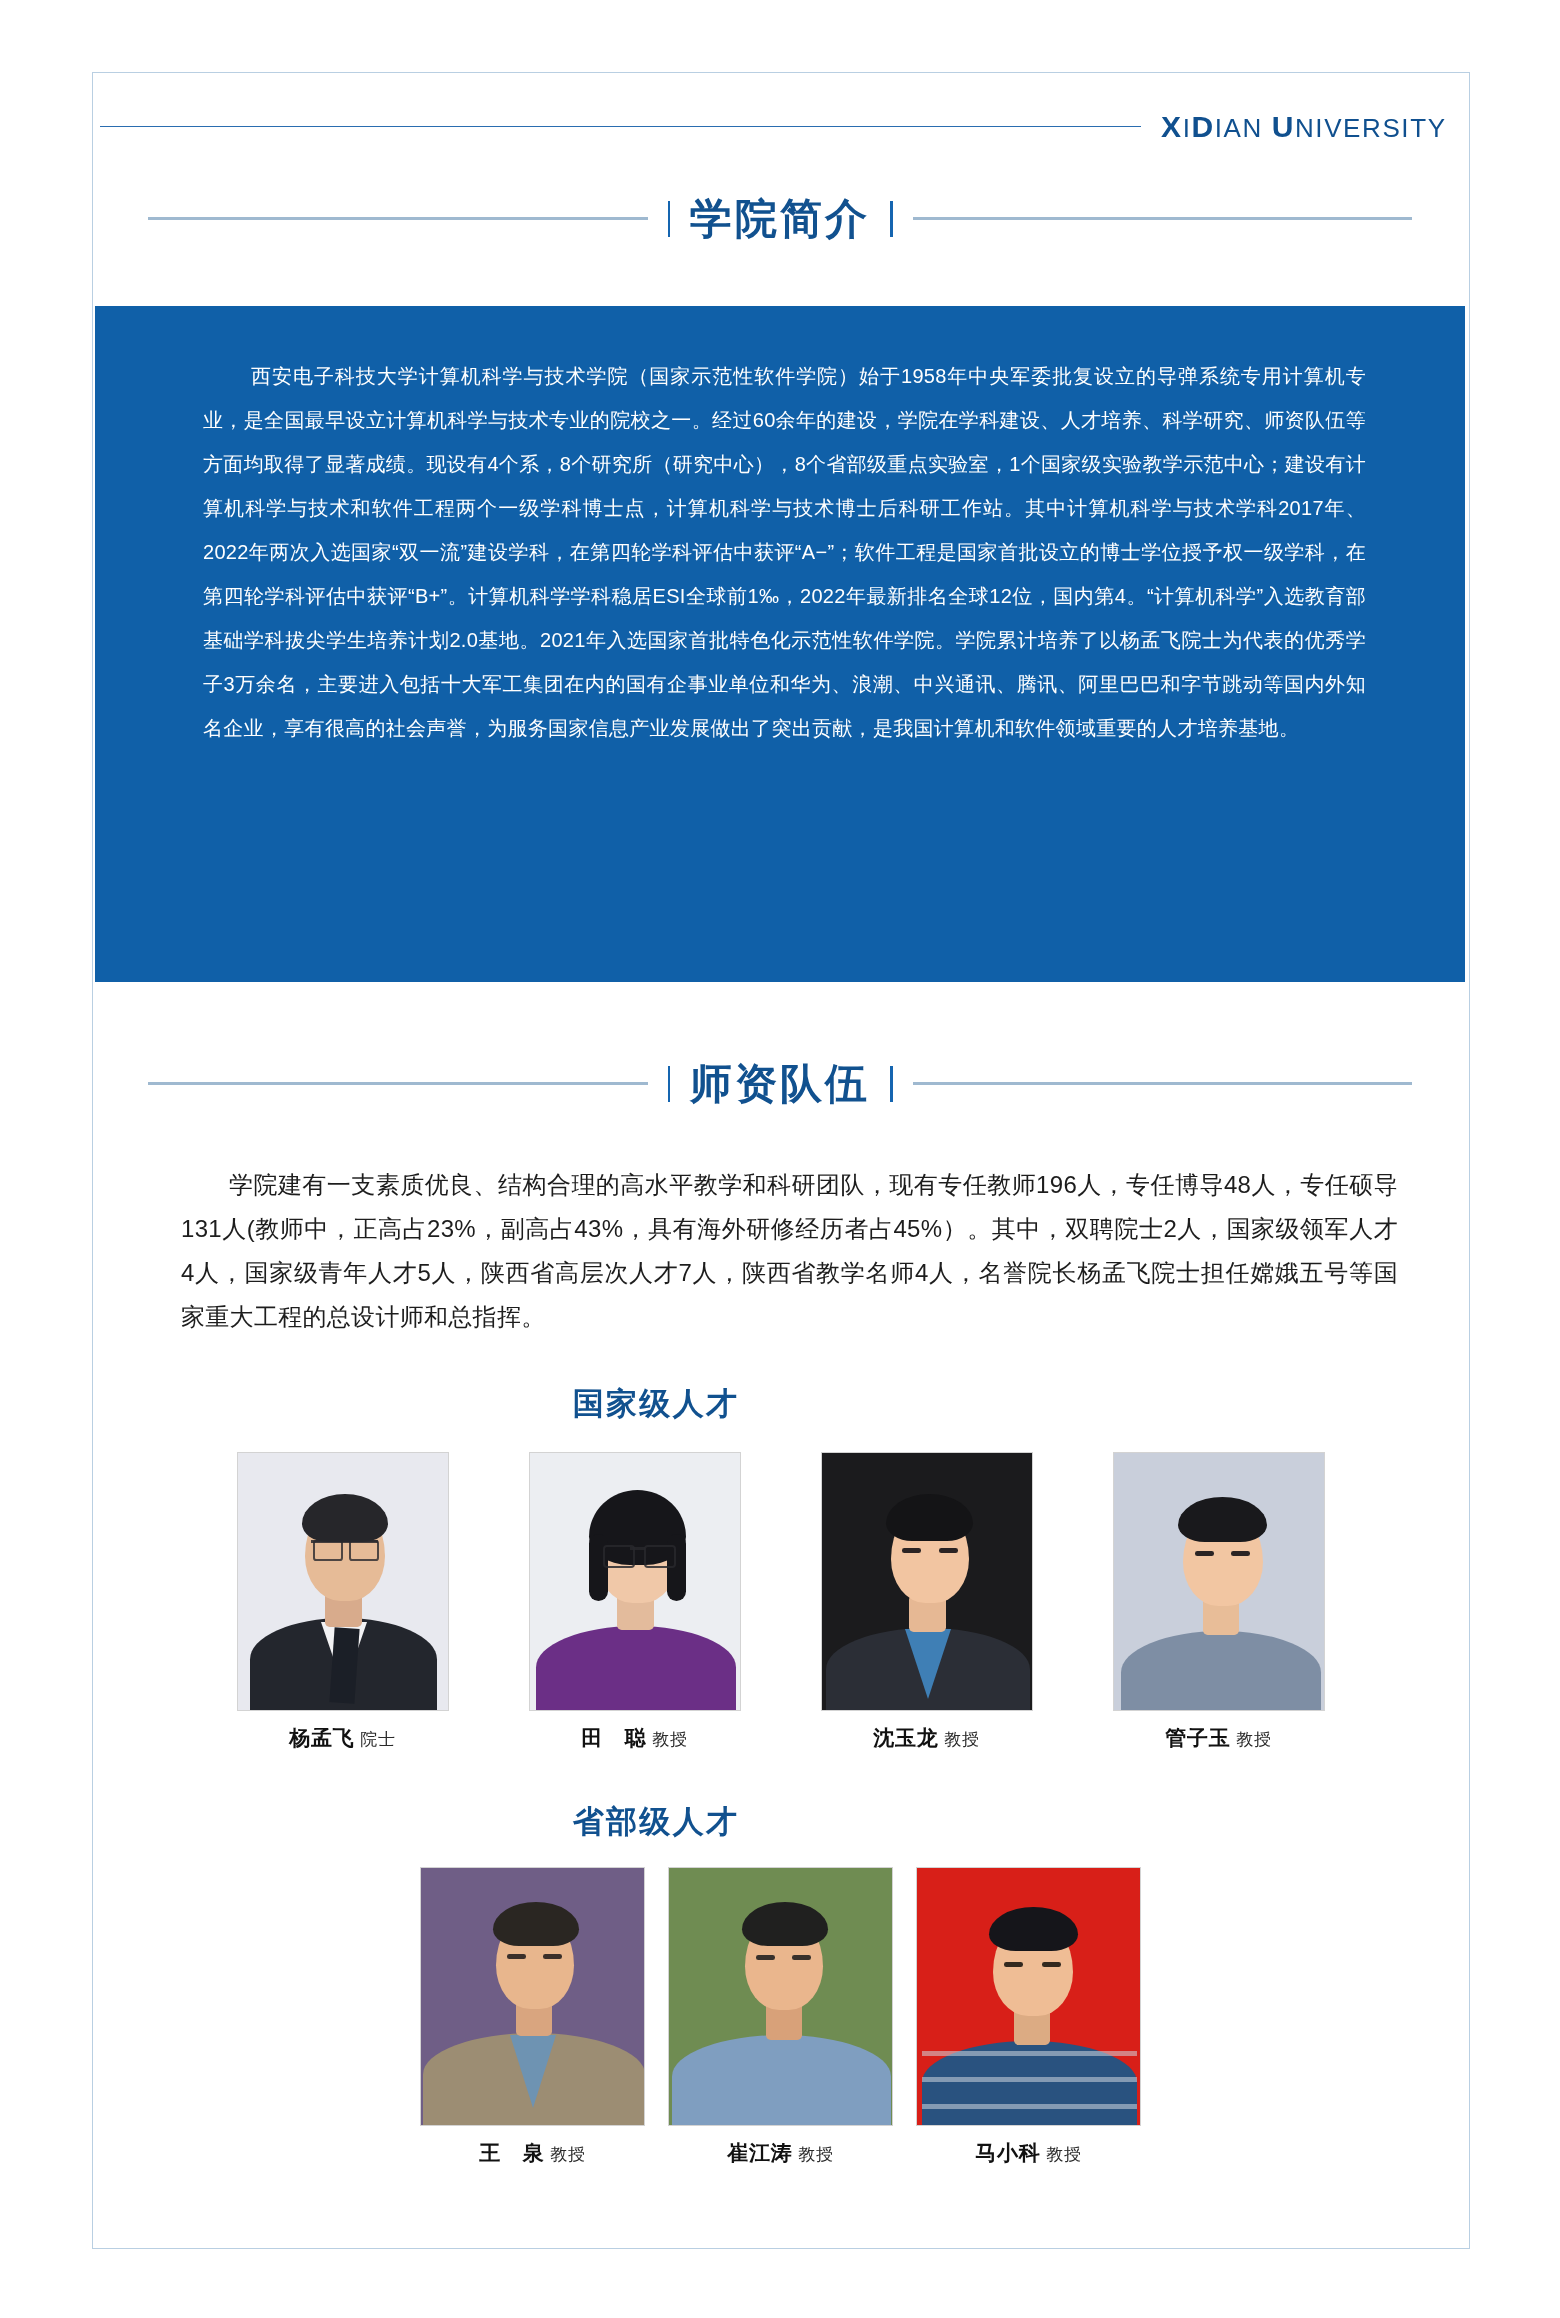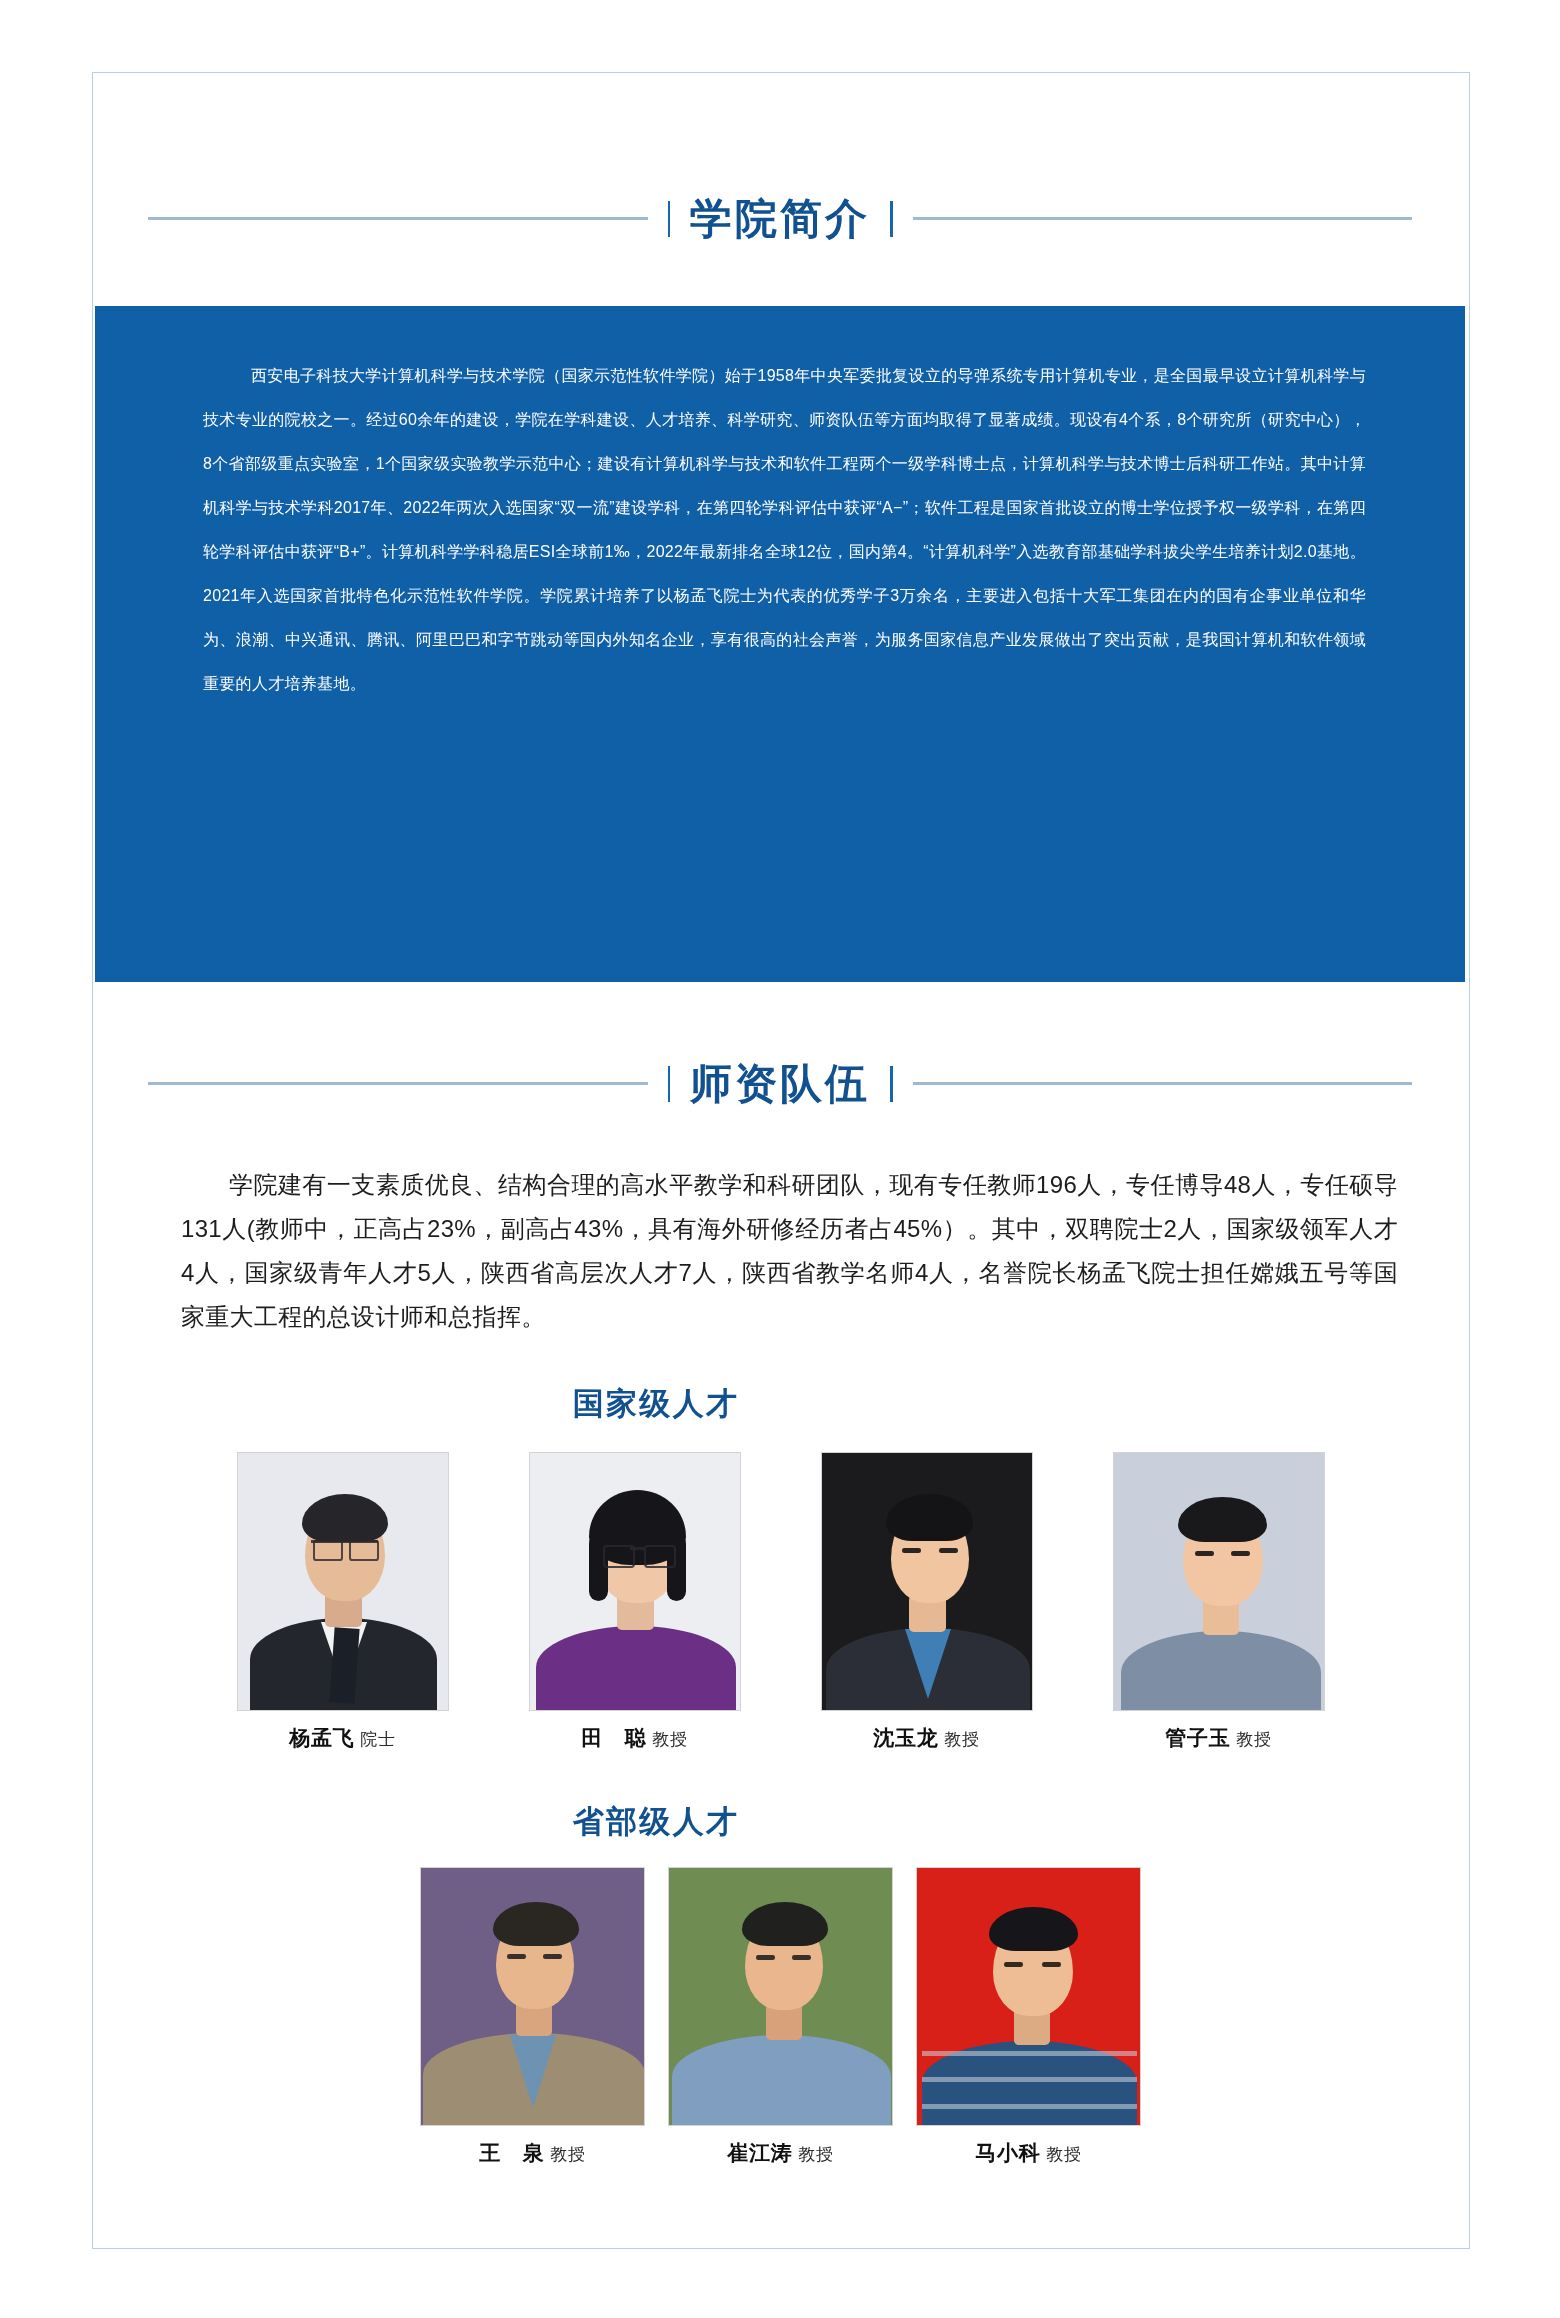--- a/index.html
+++ b/index.html
@@ -102,21 +102,21 @@
     width: 1370px;
     height: 676px;
     background: #1060a8;
   }
   .intro-text {
     position: absolute;
     left: 108px;
     top: 48px;
     width: 1163px;
     color: #ffffff;
-    font-size: 16px;
+    font-size: 20px;
     line-height: 44px;
     text-align: justify;
     text-indent: 48px;
     letter-spacing: 0.3px;
   }
 
   
   .faculty-text {
     position: absolute;
     left: 181px;
@@ -195,20 +195,26 @@
     border-right: 23.4px solid transparent;
   }
 </style>
 </head>
 <body>
 
 <div class="page">
 
   <div class="frame"></div>
 
+  <div class="brand-row">
+    <div class="brand-rule"></div>
+    <div class="brand-text">
+      <span class="bigger">X</span><span class="lighter">I</span><span class="bigger">D</span><span class="lighter">IAN&nbsp;</span><span class="bigger">U</span><span class="lighter">NIVERSITY</span>
+    </div>
+  </div>
 
   <div class="section-head" style="top:181px;">
     <div class="rule"></div>
     <div class="tick"></div>
     <div class="title">学院简介</div>
     <div class="tick"></div>
     <div class="rule"></div>
   </div>
 
   <div class="intro-block">

